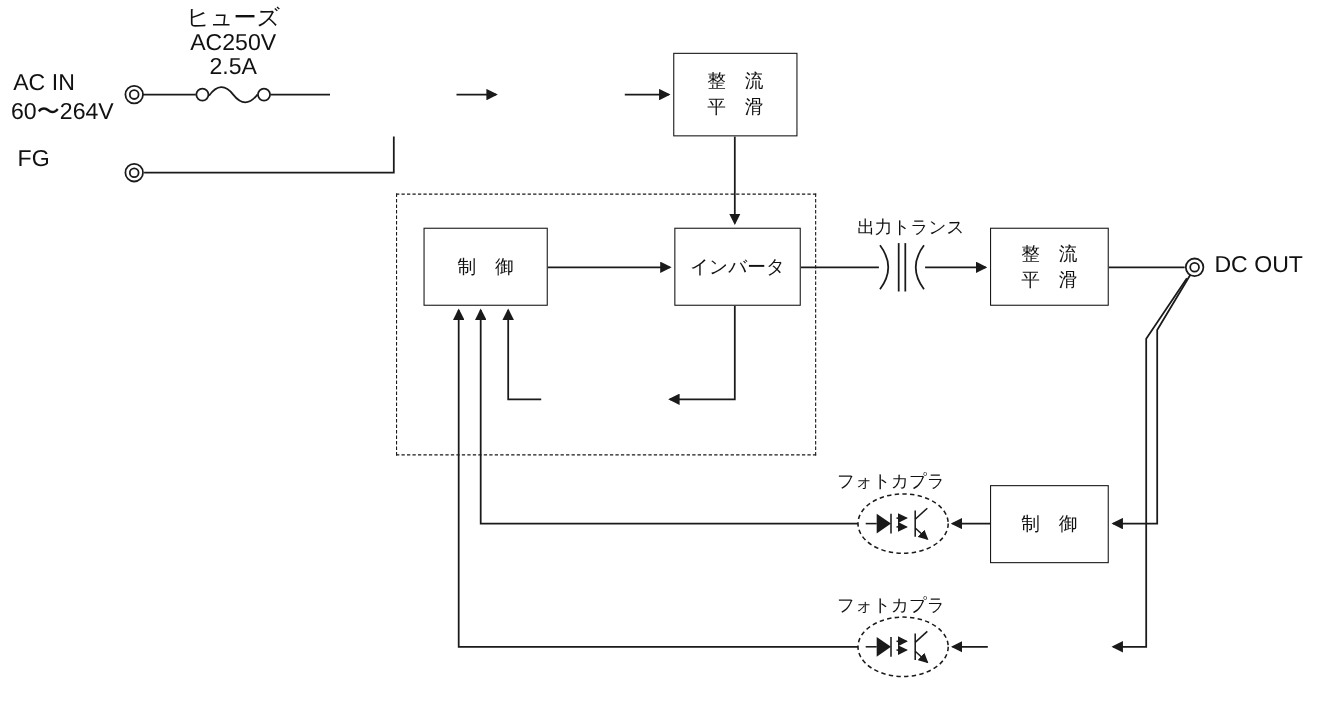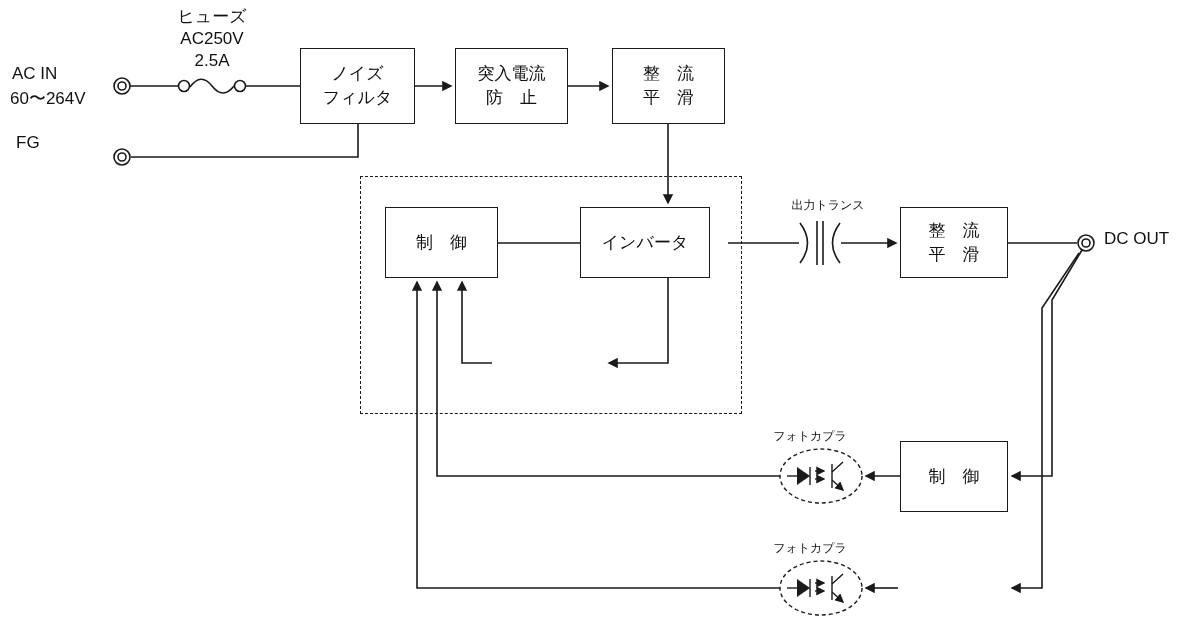--- a/index.html
+++ b/index.html
@@ -12,22 +12,22 @@
   #stage{position:relative;width:1200px;height:640px;background:#ffffff;overflow:hidden}
   svg.layer{position:absolute;left:0;top:0}
   .wire{stroke:#1a1a1a;stroke-width:1.6;fill:none}
   .thin{stroke:#1a1a1a;stroke-width:1.4;fill:none}
   .box{
     position:absolute;border:1.7px solid #1a1a1a;background:#ffffff;
     display:flex;flex-direction:column;align-items:center;justify-content:center;
     font-size:17px;line-height:24px;text-align:center;color:#111;
   }
   .dashed-box{position:absolute;border:1.6px dashed #1a1a1a;background:transparent}
-  .lbl{position:absolute;font-size:17px;color:#111;white-space:nowrap}
-  .lbl.small{font-size:12px}
+  .lbl{position:absolute;font-size:21px;color:#111;white-space:nowrap}
+  .lbl.small{font-size:16px}
   .lbl.strong{font-weight:400}
   .lbl.center{text-align:center}
 </style>
 </head>
 <body>
 
 <div id="stage">
 
   <svg class="layer" width="1200" height="640" viewBox="0 0 1200 640">
     <defs>
@@ -129,40 +129,32 @@
     </g>
     <g class="wire">
       <polyline points="780,588 417,588 417,282" marker-end="url(#arr)"></polyline>
     </g>
     <ellipse cx="821" cy="588" rx="41" ry="27" class="thin" stroke-dasharray="4 3"></ellipse>
     <use href="#pc-sym" transform="translate(821,588)"></use>
   </svg>
 
   <div class="dashed-box" style="left:360px;top:176px;width:382px;height:238px"></div>
 
-  <div class="box" style="left:300px;top:48px;width:115px;height:76px">
-    <span>ノイズ</span>
-    <span>フィルタ</span>
-  </div>
 
-  <div class="box" style="left:455px;top:48px;width:113px;height:76px">
-    <span>突入電流</span>
-    <span>防　止</span>
-  </div>
 
   <div class="box" style="left:612px;top:48px;width:113px;height:76px">
     <span>整　流</span>
     <span>平　滑</span>
   </div>
 
   <div class="box" style="left:385px;top:207px;width:113px;height:71px">
     <span>制　御</span>
   </div>
 
-  <div class="box" style="left:580px;top:207px;width:130px;height:71px">
+  <div class="box" style="left:613px;top:207px;width:115px;height:71px">
     <span>インバータ</span>
   </div>
 
 
   <div class="box" style="left:900px;top:207px;width:108px;height:71px">
     <span>整　流</span>
     <span>平　滑</span>
   </div>
 
   <div class="box" style="left:900px;top:441px;width:108px;height:71px">

